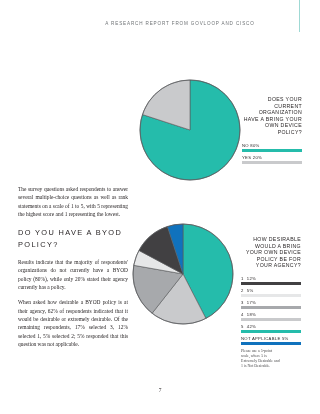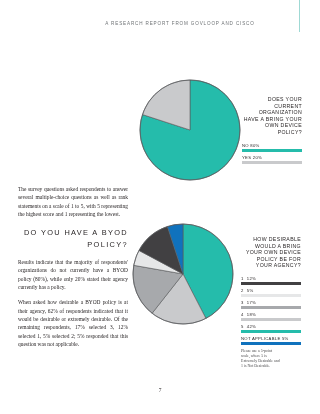--- a/index.html
+++ b/index.html
@@ -57,21 +57,20 @@
     margin: 0 0 7px 0;
   }
   .section-head {
     font-family: "Liberation Sans", sans-serif;
     font-size: 7.4px;
     letter-spacing: 1.35px;
     color: #231f20;
     line-height: 11.5px;
     margin: 9px 0 8px 0;
     font-weight: 400;
-    text-align: right;
   }
 
   
   .chart-block {
     position: absolute;
   }
   #chart-block-1 { left: 138px; top: 78px; }
   #chart-block-2 { left: 131px; top: 222px; }
 
   .pie-wrap {

